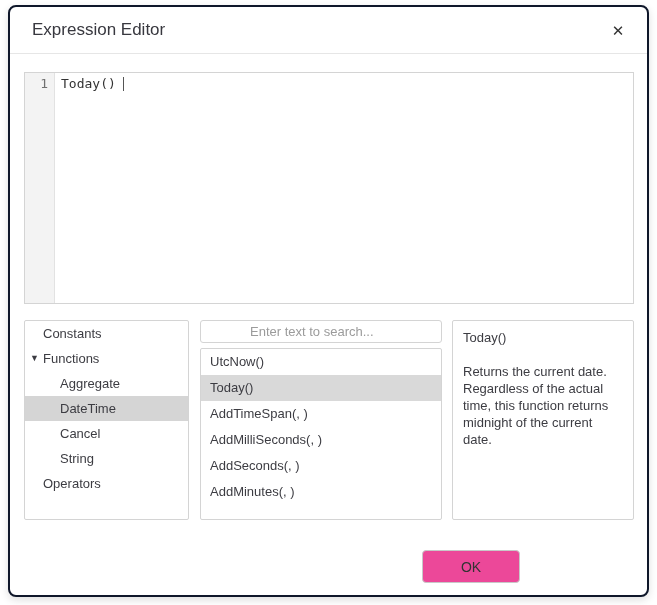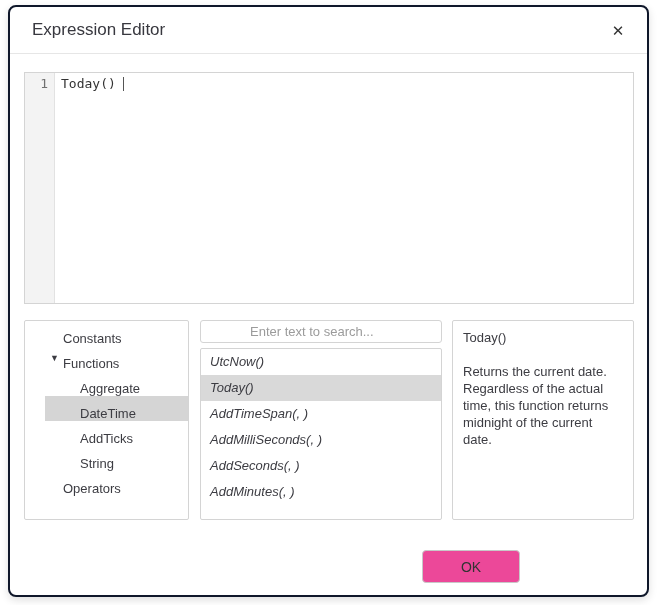--- a/index.html
+++ b/index.html
@@ -19,34 +19,34 @@
     border:1px solid #d4d4d4; background:#fff; display:flex;
     font-family:"DejaVu Sans Mono", monospace; font-size:13px; }
   .gutter { width:30px; background:#f3f3f3; border-right:1px solid #e2e2e2;
     text-align:right; padding:3px 6px 0 0; color:#707070; }
   .code-area { flex:1; padding:3px 0 0 6px; color:#333; position:relative; }
   .caret { display:inline-block; width:1px; height:14px; background:#555;
     vertical-align:text-bottom; margin-left:7px; }
   
   .panel { position:absolute; border:1px solid #d4d4d4; background:#fff; border-radius:2px; }
   .tree-panel { left:14px; top:313px; width:165px; height:200px; overflow:hidden; }
-  .tree-row { height:25px; display:flex; align-items:flex-end; font-size:13px;
-    color:#3c3c42; cursor:pointer; position:relative;margin-left:20px; }
+  .tree-row { height:25px; display:flex; align-items:center; font-size:13px;
+    color:#3c3c42; cursor:pointer; position:relative; }
   .tree-row.sel { background:#d5d5d5; }
   .tree-row .arrow { position:absolute; left:5px; top:7px; font-size:9px; color:#3c3c42; }
   .lbl-root { padding-left:18px; }
   .lbl-child { padding-left:35px; }
   .search-box { left:190px; top:313px; width:242px; height:23px; border-radius:3px;padding-left:40px; }
   .search-box input { width:100%; height:100%; border:0; outline:none; padding:0 9px;
     font-size:13px; color:#3c3c42; font-family:"Liberation Sans", sans-serif;
     background:transparent; }
   .search-box input::placeholder { color:#9b9b9b; }
   .list-panel { left:190px; top:341px; width:242px; height:172px; overflow:hidden; }
   .list-row { height:26px; line-height:26px; padding-left:9px; font-size:13px;
-    color:#3c3c42; cursor:pointer; white-space:nowrap;font-style:italic; }
+    color:#3c3c42; cursor:pointer; white-space:nowrap; }
   .list-row.sel { background:#d9d9d9; }
   .info-panel { left:442px; top:313px; width:182px; height:200px;
     padding:8px 10px; font-size:13px; color:#3c3c42; line-height:17px; }
   .info-title { margin-bottom:17px; }
   
   .btn { position:absolute; width:98px; height:33px; background:#ec4899;
     border:1px solid #c8c8c8; border-radius:4px; font-size:14px; color:#333;
     font-family:"Liberation Sans", sans-serif; cursor:pointer;
     display:flex; align-items:center; justify-content:center; }
   .btn-ok { left:412px; top:543px; }
@@ -79,21 +79,21 @@
       <span class="arrow">▼</span>
       <span class="lbl-root">Functions</span>
     </div>
     <div class="tree-row">
       <span class="lbl-child">Aggregate</span>
     </div>
     <div class="tree-row sel">
       <span class="lbl-child">DateTime</span>
     </div>
     <div class="tree-row">
-      <span class="lbl-child">AddTicks</span>
+      <span class="lbl-child">Cancel</span>
     </div>
     <div class="tree-row">
       <span class="lbl-child">String</span>
     </div>
     <div class="tree-row">
       <span class="lbl-root">Operators</span>
     </div>
   </div>
 
   <div class="panel search-box">

